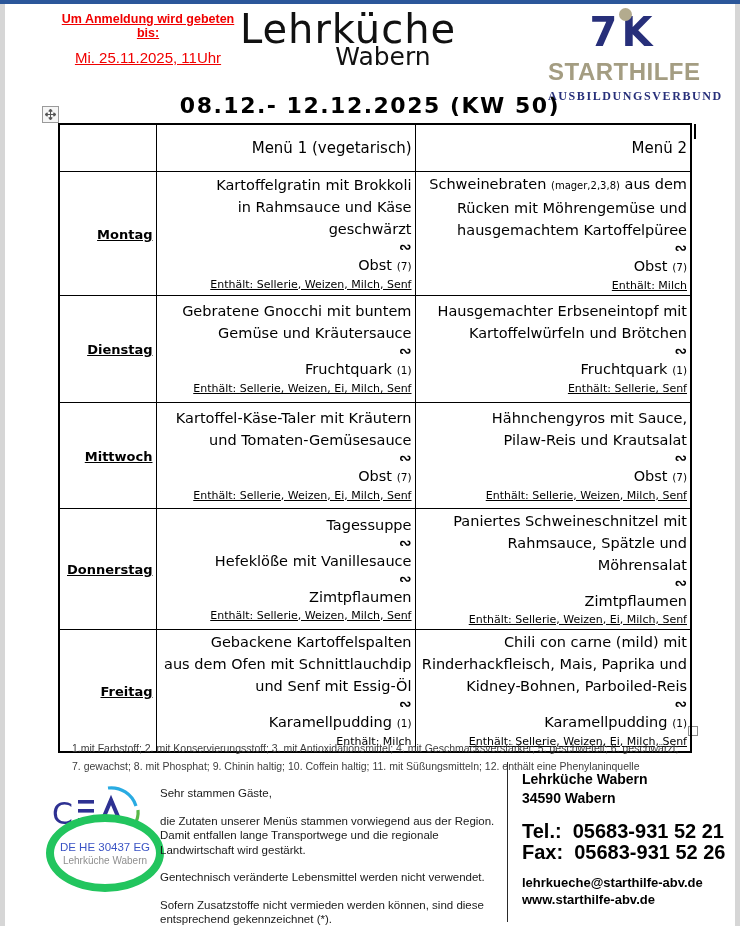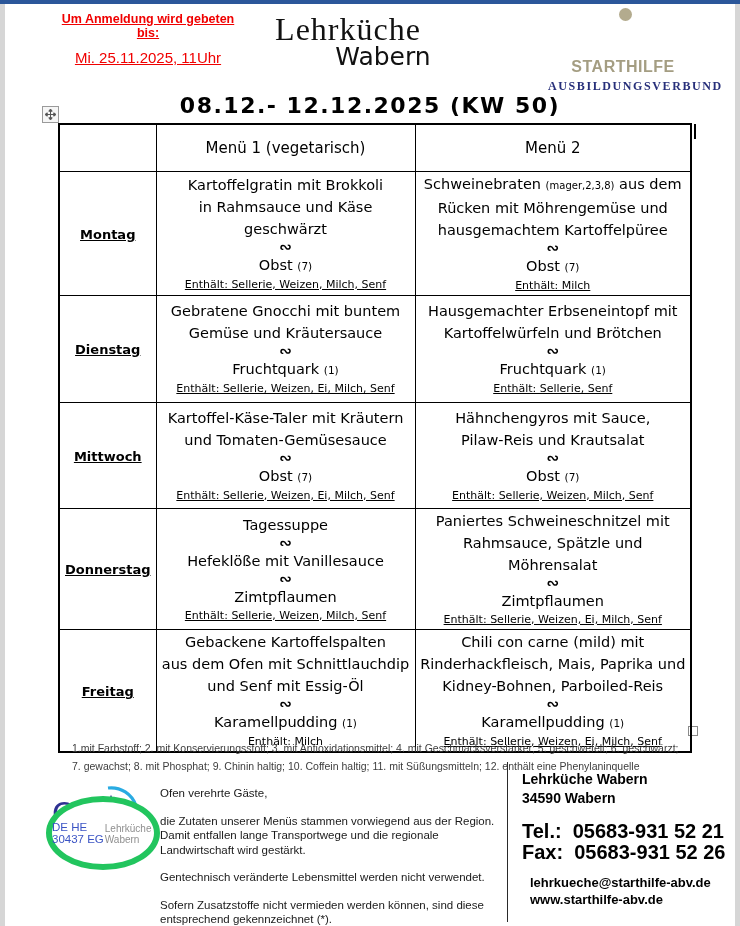--- a/index.html
+++ b/index.html
@@ -7,69 +7,69 @@
   .screen{position:relative;width:740px;height:898px;background:#ffffff;}
   .topbar{position:absolute;left:0;top:0;width:740px;height:4px;background:#2b579a;}
   .edge{position:absolute;top:4px;width:5px;height:922px;background:#d6d6d6;}
   .edge.left{left:0;} .edge.right{right:0;}
 
   
   .notice{position:absolute;left:52px;top:12px;width:192px;text-align:center;color:#f00000;font-family:"Liberation Sans",sans-serif;}
   .notice .l1{font-size:12.5px;font-weight:bold;text-decoration:underline;}
   .notice .l2{font-size:15px;margin-top:9px;text-decoration:underline;}
   .doc-title{position:absolute;left:238px;top:6px;width:220px;text-align:center;font-family:"DejaVu Sans",sans-serif;color:#111;}
-  .doc-title .main{font-size:32px;line-height:46px;letter-spacing:1px;font-family:Liberation Serif, serif;}
+  .doc-title .main{font-size:40px;line-height:46px;letter-spacing:1px;}
   .doc-title .sub{font-size:25px;line-height:26px;margin-top:-8px;margin-left:70px;}
   .brand{position:absolute;left:548px;top:8px;width:150px;text-align:center;}
   .brand .mark{position:relative;height:50px;font-family:"DejaVu Sans",sans-serif;font-weight:bold;font-size:40px;line-height:48px;color:#272f7a;letter-spacing:4px;}
   .brand .dot{position:absolute;left:71px;top:0px;width:13px;height:13px;border-radius:50%;background:#b3ab8e;}
-  .brand .name{font-size:16px;font-weight:bold;color:#a49d82;letter-spacing:0.5px;font-family:"Liberation Sans",sans-serif;}
+  .brand .name{font-size:24px;font-weight:bold;color:#a49d82;letter-spacing:0.5px;font-family:"Liberation Sans",sans-serif;}
   .brand .tagline{font-size:12px;font-weight:bold;color:#272f7a;letter-spacing:1.6px;margin-top:3px;font-family:Liberation Serif, serif;}
   .week-heading{position:absolute;left:0;top:93px;width:740px;text-align:center;font-family:"DejaVu Sans",sans-serif;font-weight:bold;font-size:22px;letter-spacing:1.5px;color:#000;}
 
   
   .move-handle{position:absolute;left:42px;top:106px;width:15px;height:15px;background:#f6f6f6;border:1px solid #9a9a9a;display:flex;align-items:center;justify-content:center;}
   .caret{position:absolute;left:694px;top:124px;width:2px;height:15px;background:#000;}
   .resize-handle{position:absolute;left:688px;top:726px;width:8px;height:8px;background:#fff;border:1px solid #8a8a8a;}
 
   
   table.menu{position:absolute;left:58px;top:123px;width:632px;border-collapse:collapse;table-layout:fixed;font-family:"DejaVu Sans",sans-serif;color:#000;}
-  table.menu td,table.menu th{border:1px solid #000;padding:1px 3px;vertical-align:middle;overflow:hidden;}
+  table.menu td,table.menu th{border:1px solid #000;padding:1px 3px;vertical-align:middle;overflow:hidden;text-align:right;}
   table.menu{border:2px solid #000;}
   col.c-day{width:97px;} col.c-m1{width:259px;} col.c-m2{width:276px;}
   tr.hdr{height:47px;} tr.d0{height:115px;} tr.d1{height:107px;} tr.d2{height:106px;} tr.d3{height:110px;} tr.d4{height:123px;}
   th.menu-col{font-weight:normal;font-size:15px;text-align:center;}
   td.day{text-align:center;}
   td.day span{font-size:13px;font-weight:bold;text-decoration:underline;}
   td.cell{text-align:center;}
   .dish{font-size:14.5px;line-height:22px;}
   .dish .small{font-size:10px;}
   .fleuron{font-size:15px;line-height:14px;font-weight:bold;}
   .dessert{font-size:14.5px;line-height:22px;}
   .dessert .note{font-size:10.5px;}
   .contains{font-size:11px;line-height:16px;text-decoration:underline;}
   .contains.plain{text-decoration:none;}
 
   
   .footnote{position:absolute;left:72px;top:739px;width:618px;font-size:10.5px;line-height:18px;color:#3d3d3d;}
 
   
   .cea{position:absolute;left:52px;top:782px;}
-  .eu-badge{position:absolute;left:46px;top:796px;width:102px;height:62px;border:6px solid #22c55e;border-radius:50%;display:flex;flex-direction:row;align-items:center;justify-content:center;background:#fff;}
+  .eu-badge{position:absolute;left:46px;top:814px;width:102px;height:62px;border:8px solid #22c55e;border-radius:50%;display:flex;flex-direction:column;align-items:center;justify-content:center;background:#fff;}
   .eu-badge .b1{font-size:11.5px;color:#3a53c4;}
   .eu-badge .b2{font-size:10px;color:#8f8f8f;margin-top:2px;}
   .guest{position:absolute;left:160px;top:786px;width:348px;font-size:11.5px;line-height:14.5px;color:#1a1a1a;}
   .guest p{margin:0 0 13px 0;}
   .v-divider{position:absolute;left:507px;top:762px;width:1px;height:160px;background:#2a2a2a;}
   .contact{position:absolute;left:522px;top:770px;width:210px;color:#000;font-family:"Liberation Sans",sans-serif;}
   .contact .org div{font-size:14px;font-weight:bold;line-height:19px;}
   .contact .phone{margin-top:13px;}
   .contact .phone div{font-size:20px;font-weight:bold;line-height:21px;white-space:pre;}
   .contact .web{margin-top:11px;}
-  .contact .web div{font-size:13px;font-weight:bold;line-height:17px;margin-left:8px;}
+  .contact .web div{font-size:13px;font-weight:bold;line-height:17px;}
 </style>
 </head>
 <body>
 
 <div class="screen">
   <div class="topbar"></div>
   <div class="edge left"></div>
   <div class="edge right"></div>
 
   <div class="notice">
@@ -77,20 +77,21 @@
     <div class="l2">Mi. 25.11.2025, 11Uhr</div>
   </div>
 
   <div class="doc-title">
     <div class="main">Lehrküche</div>
     <div class="sub">Wabern</div>
   </div>
 
   <div class="brand">
     <div class="mark">
+      <span>7K</span>
       <span class="dot"></span>
     </div>
     <div class="name">STARTHILFE</div>
     <div class="tagline">AUSBILDUNGSVERBUND</div>
   </div>
 
   <div class="week-heading">08.12.- 12.12.2025 (KW 50)</div>
 
   <div class="move-handle">
     <svg width="11" height="11" viewBox="0 0 11 11">
@@ -227,21 +228,21 @@
       <path d="M 66,54 A 26 26 0 0 1 44,50" fill="none" stroke="#2e3192" stroke-width="3.2"></path>
     </svg>
   </div>
 
   <div class="eu-badge">
     <div class="b1">DE HE 30437 EG</div>
     <div class="b2">Lehrküche Wabern</div>
   </div>
 
   <div class="guest">
-    <p>Ofen verehrte Gäste,</p>
+    <p>Sehr stammen Gäste,</p>
     <p>die Zutaten unserer Menüs stammen vorwiegend aus der Region. Damit entfallen lange Transportwege und die regionale Landwirtschaft wird gestärkt.</p>
     <p>Gentechnisch veränderte Lebensmittel werden nicht verwendet.</p>
     <p>Sofern Zusatzstoffe nicht vermieden werden können, sind diese entsprechend gekennzeichnet (*).</p>
   </div>
 
   <div class="v-divider"></div>
 
   <div class="contact">
     <div class="org">
       <div>Lehrküche Wabern</div>

